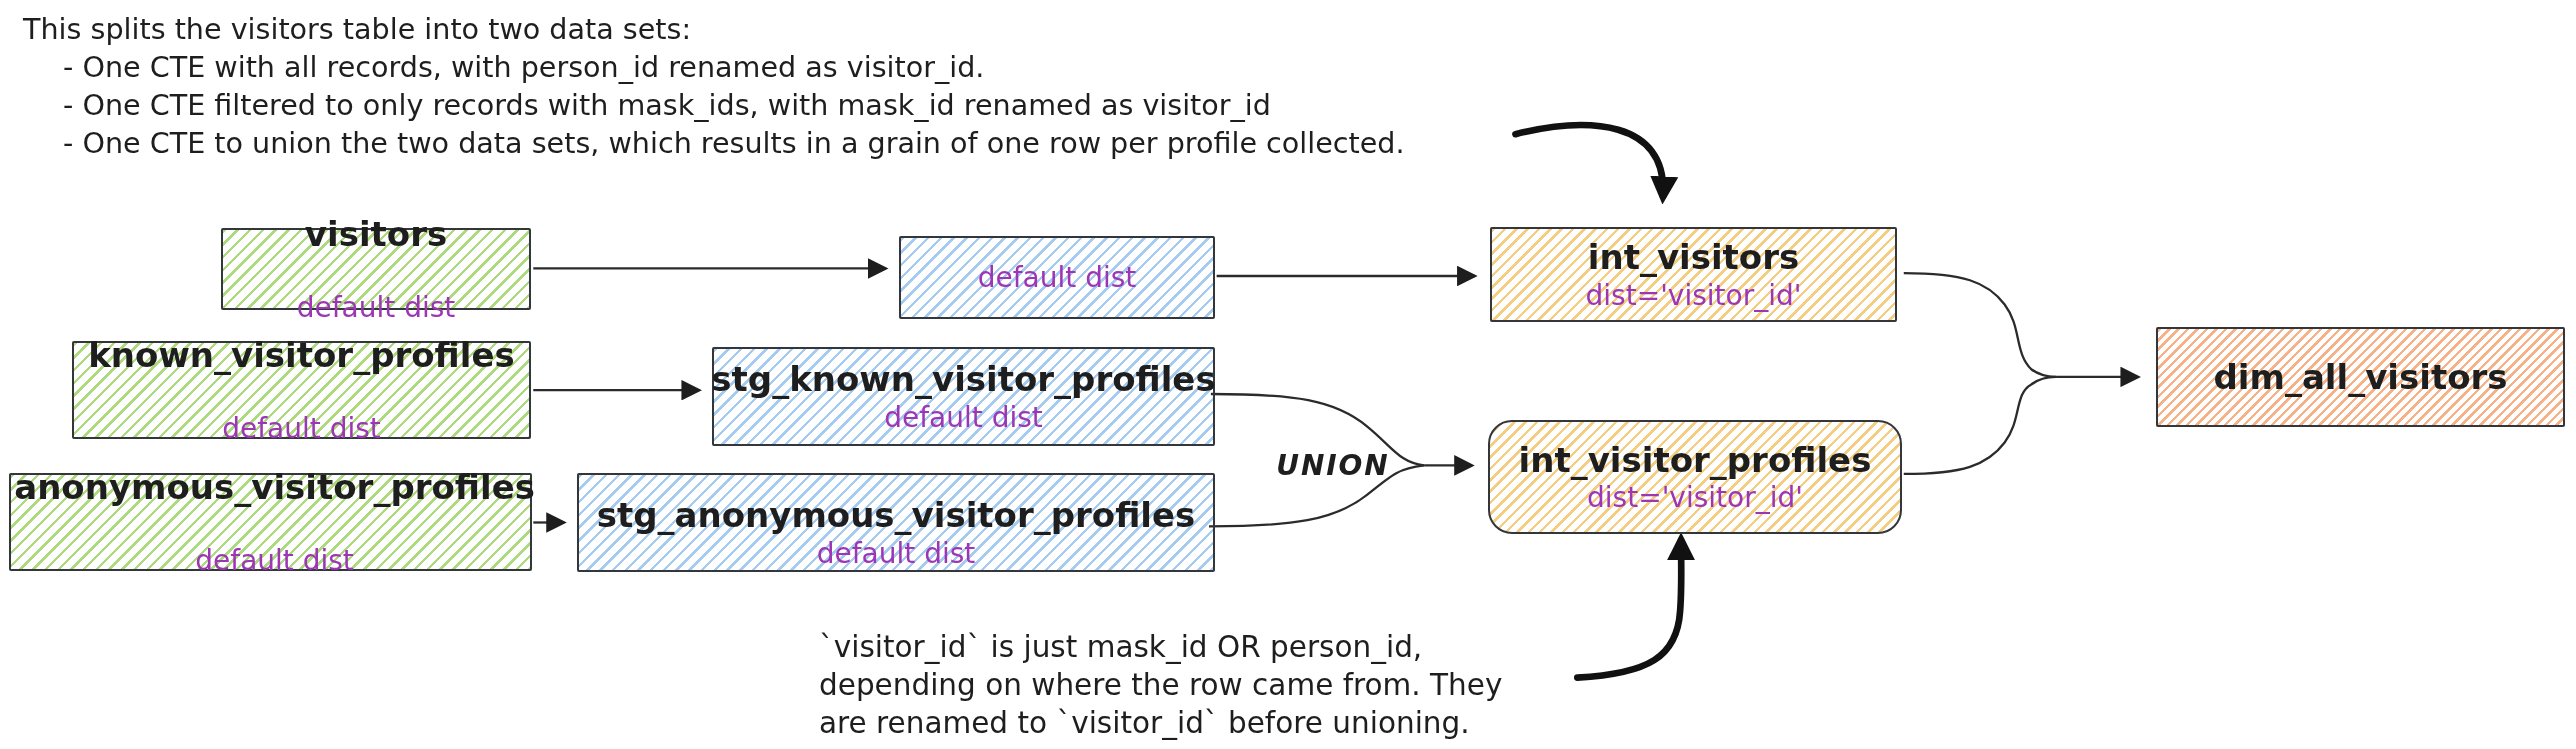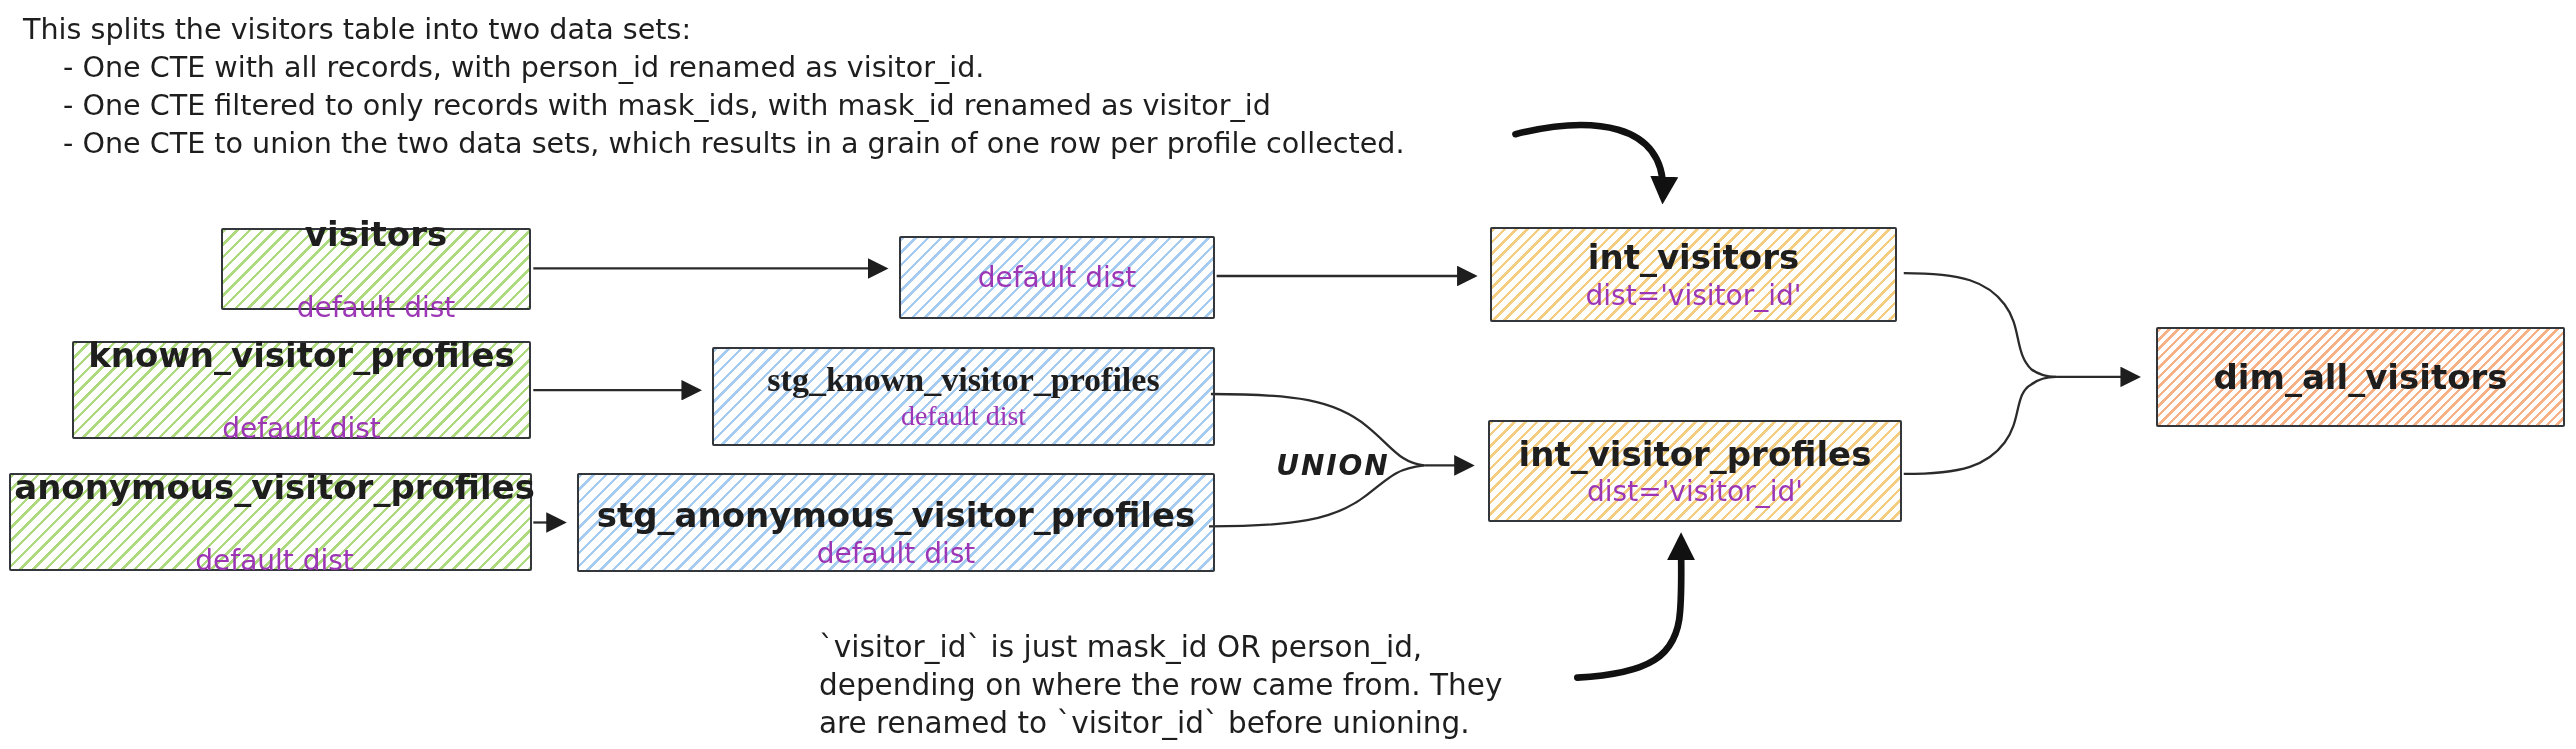--- a/index.html
+++ b/index.html
@@ -40,24 +40,24 @@
     background:repeating-linear-gradient(135deg,#f4cd80 0 2.5px,rgba(0,0,0,0) 2.5px 8px);
   }
   .hatch-orange{
     background:repeating-linear-gradient(135deg,#f6b286 0 2.5px,rgba(0,0,0,0) 2.5px 6.7px);
   }
   
   #node-visitors{left:221px;top:228px;width:310px;height:82px;}
   #node-known{left:72px;top:341px;width:459px;height:98px;text-align:right;}
   #node-anonymous{left:8.6px;top:473px;width:523px;height:98px;padding-left:9px;}
   #node-stg-visitors{left:899px;top:236px;width:316px;height:83px;}
-  #node-stg-known{left:712px;top:347px;width:503px;height:99px;font-family:Liberation Serif, serif;}
+  #node-stg-known{left:712px;top:347px;width:503px;height:99px;}
   #node-stg-anonymous{left:577px;top:473px;width:638px;height:99px;justify-content:flex-end;}
   #node-int-visitors{left:1490px;top:227px;width:407px;height:95px;}
-  #node-int-profiles{left:1488px;top:420px;width:414px;height:102px;}
+  #node-int-profiles{left:1488px;top:420px;width:414px;height:114px;border-radius:24px;}
   #node-dim{left:2156px;top:327px;width:409px;height:100px;}
   
   #edges{position:absolute;left:0;top:0;width:2576px;height:749px;pointer-events:none;}
   .edge{fill:none;stroke:#2b2b2b;stroke-width:2.4px;}
   .edge-thick{fill:none;stroke:#111111;stroke-width:7px;stroke-linecap:round;}
 </style>
 </head>
 <body>
 
 <div id="canvas">

